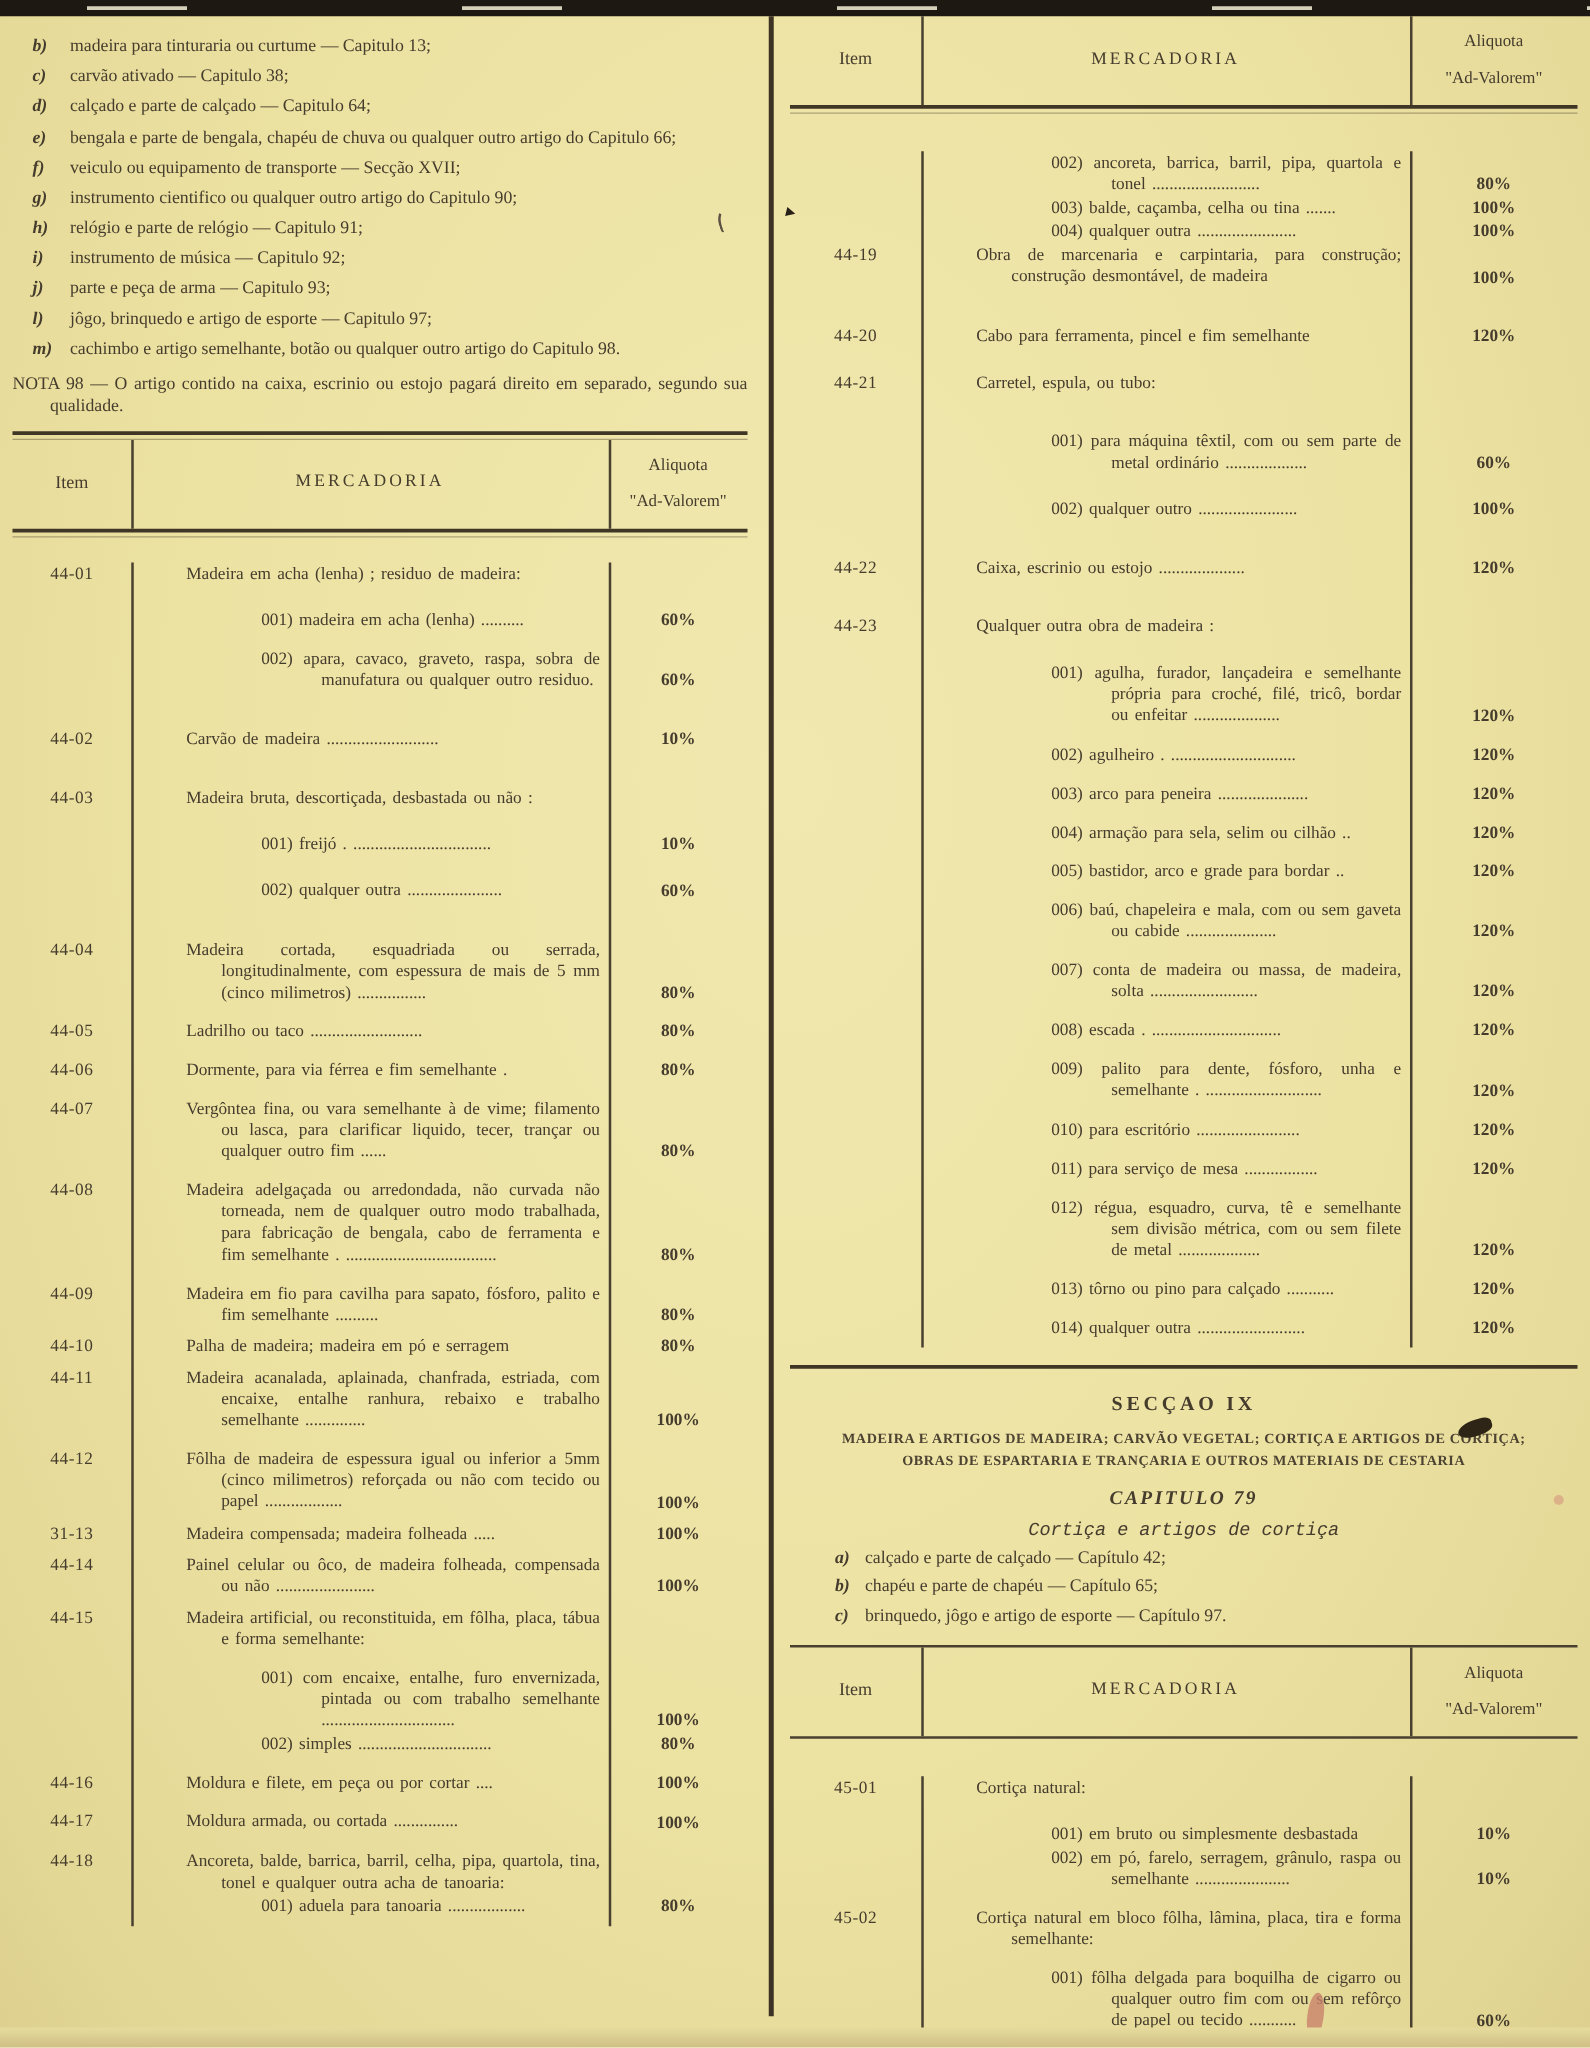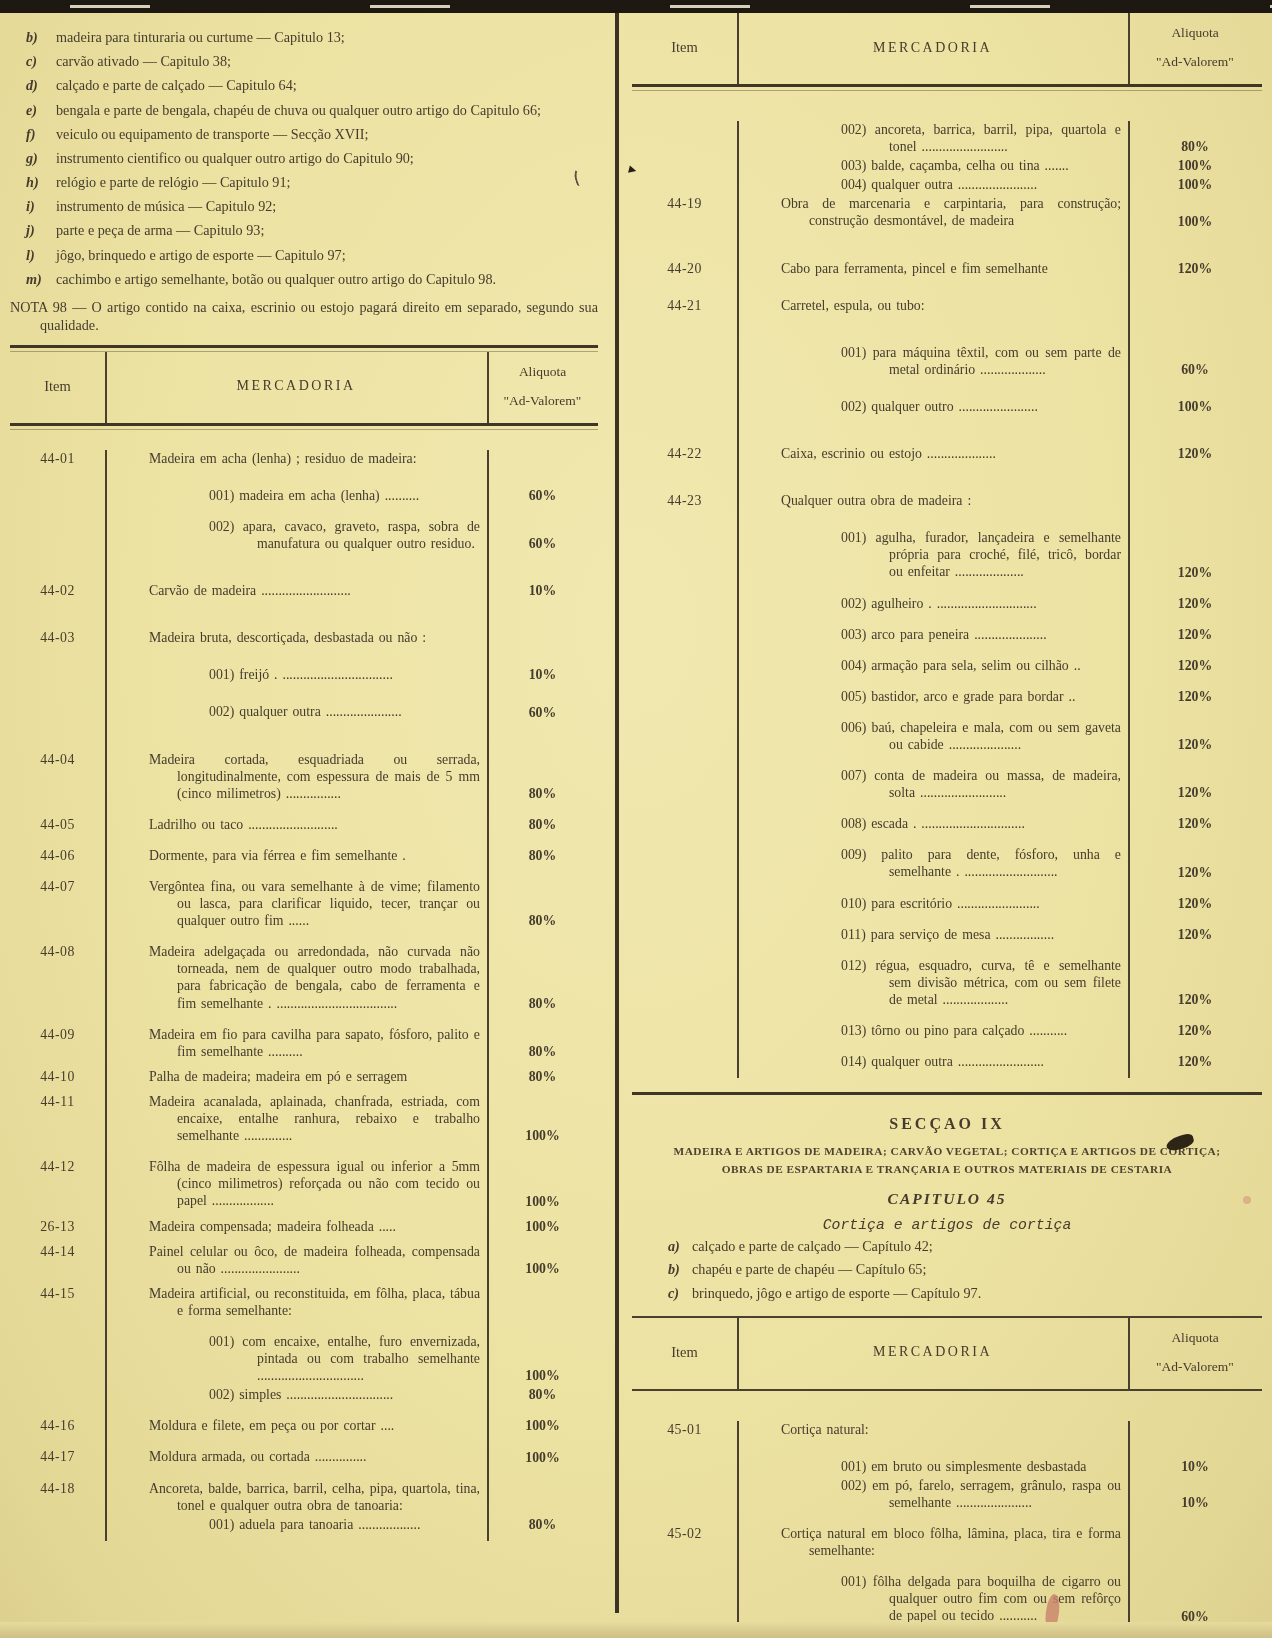--- a/index.html
+++ b/index.html
@@ -242,21 +242,21 @@
             <div class="cell-rate">100%</div>
           </div>
 
           <div class="row kind-main gap-md">
             <div class="cell-item">44-12</div>
             <div class="cell-desc">Fôlha de madeira de espessura igual ou inferior a 5mm (cinco milimetros) reforçada ou não com tecido ou papel ..................</div>
             <div class="cell-rate">100%</div>
           </div>
 
           <div class="row kind-main gap-sm">
-            <div class="cell-item">26-13</div>
+            <div class="cell-item">31-13</div>
             <div class="cell-desc">Madeira compensada; madeira folheada .....</div>
             <div class="cell-rate">100%</div>
           </div>
 
           <div class="row kind-main gap-sm">
             <div class="cell-item">44-14</div>
             <div class="cell-desc">Painel celular ou ôco, de madeira folheada, compensada ou não .......................</div>
             <div class="cell-rate">100%</div>
           </div>
 
@@ -285,21 +285,21 @@
           </div>
 
           <div class="row kind-main gap-md">
             <div class="cell-item">44-17</div>
             <div class="cell-desc">Moldura armada, ou cortada ...............</div>
             <div class="cell-rate">100%</div>
           </div>
 
           <div class="row kind-main gap-md">
             <div class="cell-item">44-18</div>
-            <div class="cell-desc">Ancoreta, balde, barrica, barril, celha, pipa, quartola, tina, tonel e qualquer outra obra de tanoaria:</div>
+            <div class="cell-desc">Ancoreta, balde, barrica, barril, celha, pipa, quartola, tina, tonel e qualquer outra acha de tanoaria:</div>
             <div class="cell-rate"></div>
           </div>
 
           <div class="row kind-sub gap-none">
             <div class="cell-item"></div>
             <div class="cell-desc">001) aduela para tanoaria ..................</div>
             <div class="cell-rate">80%</div>
           </div>
         </div>
     </div>
@@ -465,21 +465,21 @@
         </div>
       <div class="rule-thick" style="margin-top:14px"></div>
     </div>
 
     <div class="section">
       <div class="sec-title">SECÇAO IX</div>
       <div class="sec-caps">
         <div>MADEIRA E ARTIGOS DE MADEIRA; CARVÃO VEGETAL; CORTIÇA E ARTIGOS DE CORTIÇA;</div>
         <div>OBRAS DE ESPARTARIA E TRANÇARIA E OUTROS MATERIAIS DE CESTARIA</div>
       </div>
-      <div class="sec-chapter">CAPITULO 45</div>
+      <div class="sec-chapter">CAPITULO 79</div>
       <div class="sec-chsub">Cortiça e artigos de cortiça</div>
       <div class="nota99-items">
 
           <div class="excl-item">
             <span class="lbl">a)</span><span>calçado e parte de calçado — Capítulo 42;</span>
           </div>
 
           <div class="excl-item">
             <span class="lbl">b)</span><span>chapéu e parte de chapéu — Capítulo 65;</span>
           </div>

